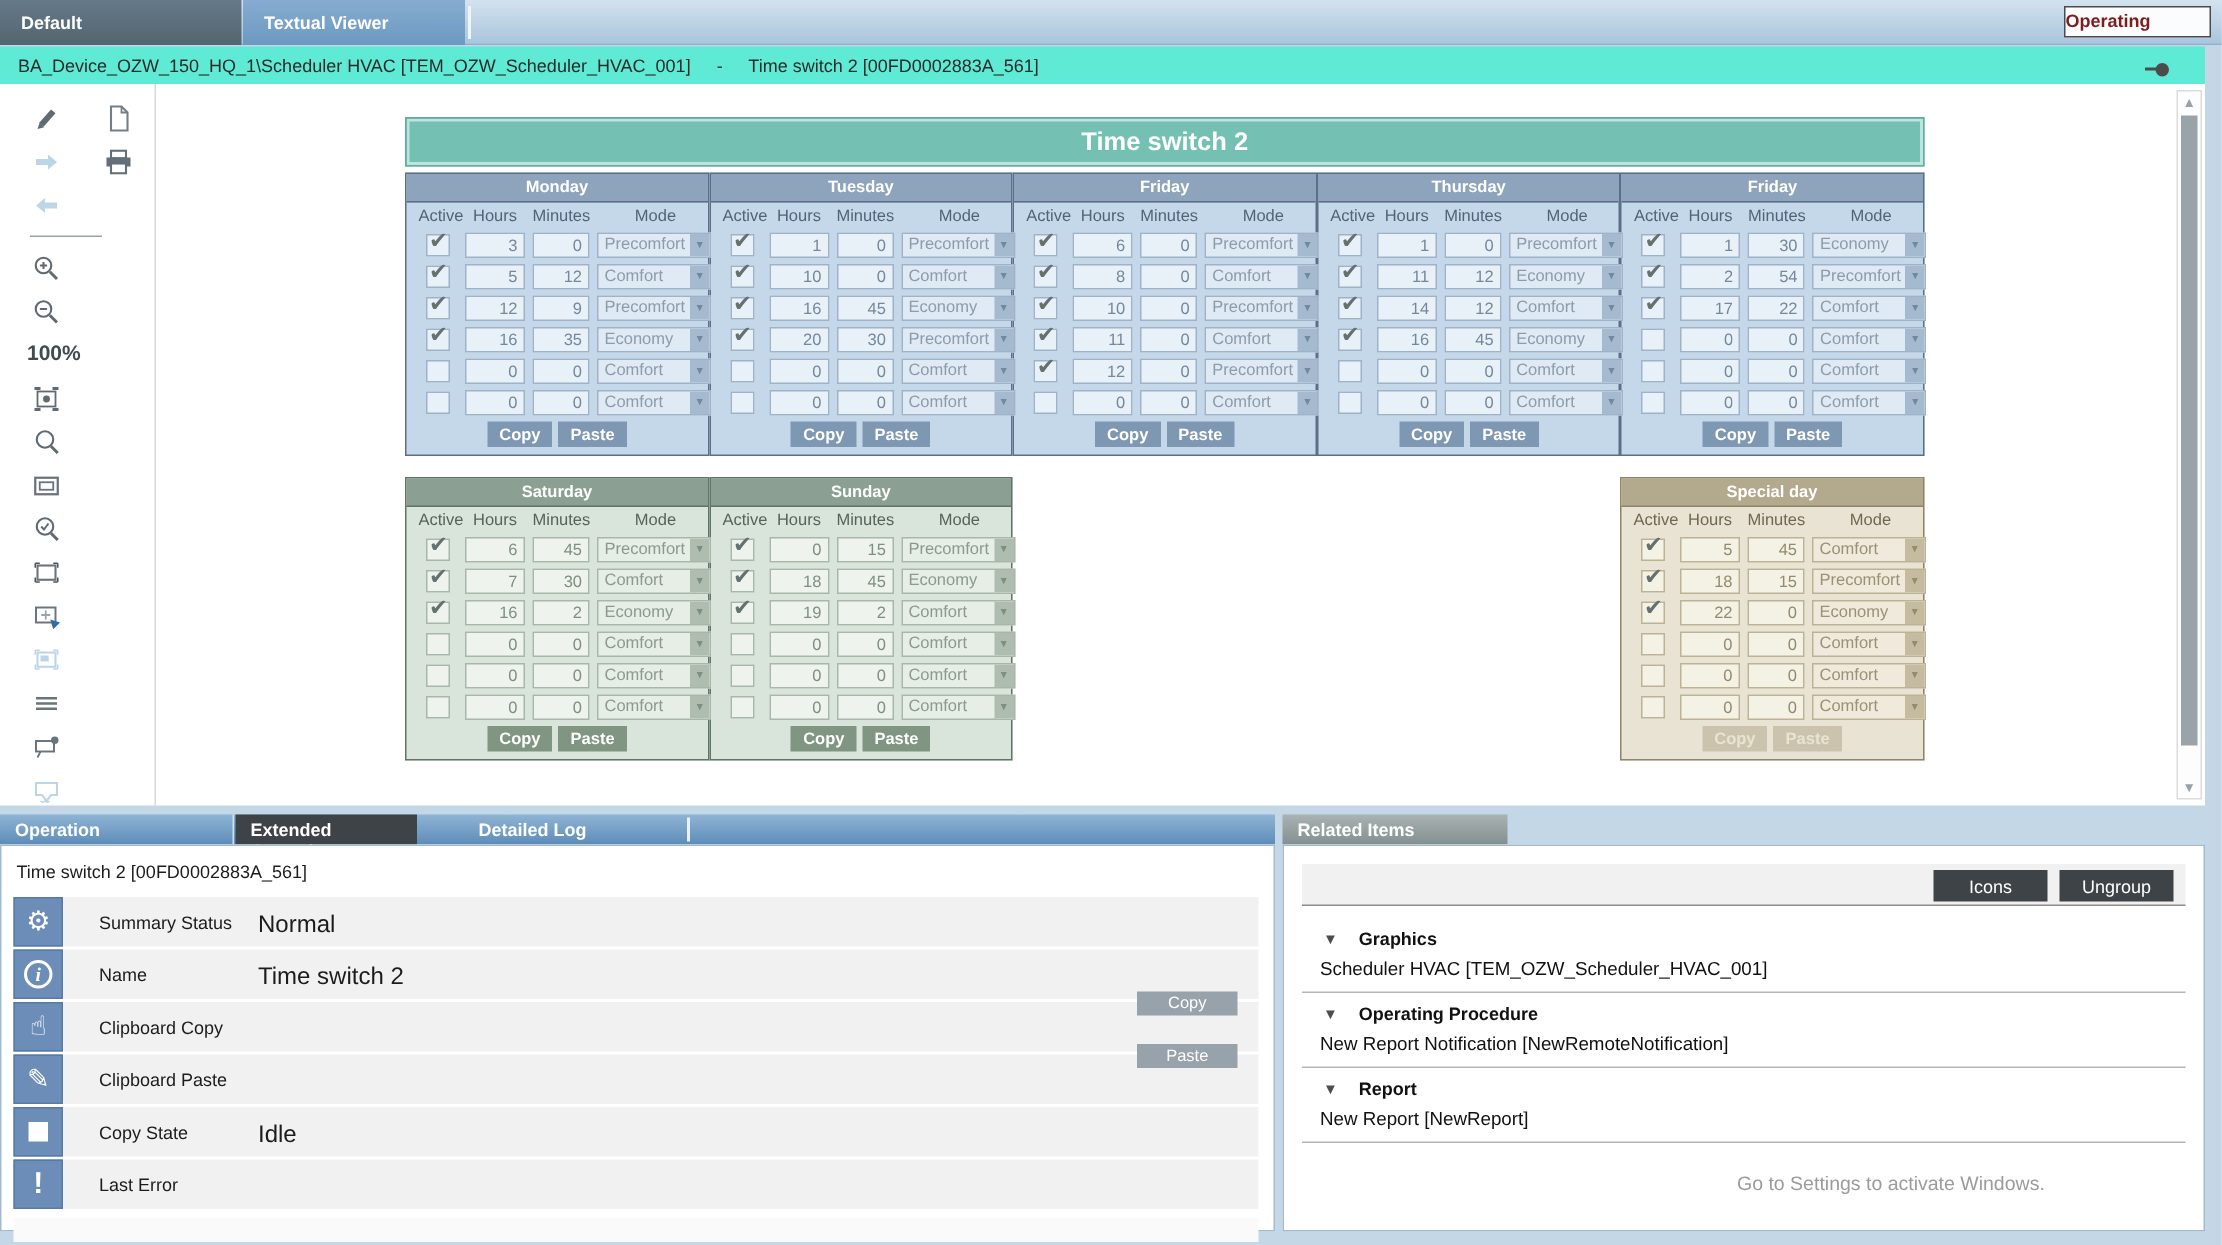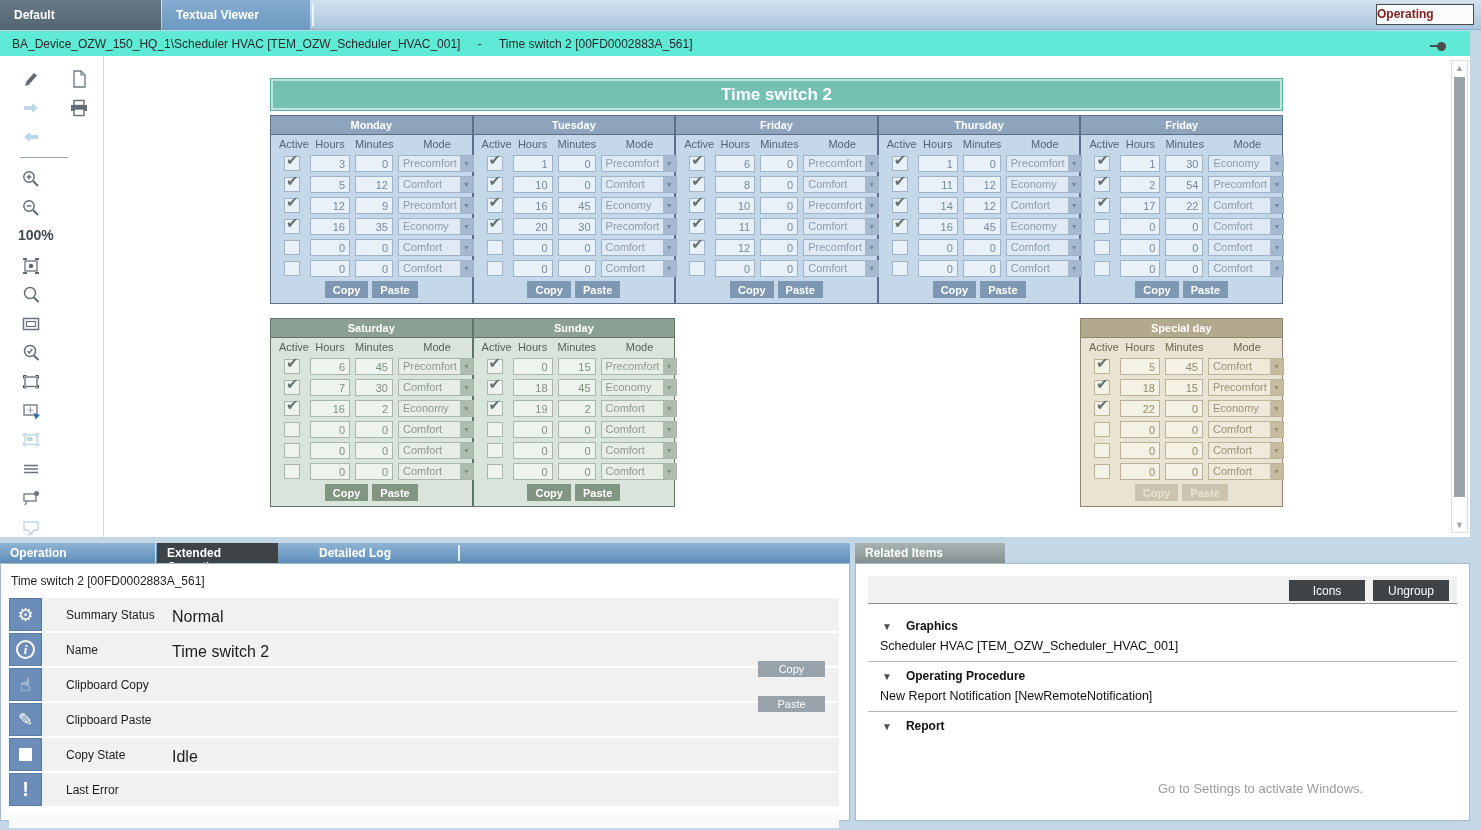--- a/index.html
+++ b/index.html
@@ -1045,19 +1045,20 @@
       <span class="ri-header-label">Operating Procedure</span>
     </div>
     <div class="ri-item">New Report Notification [NewRemoteNotification]</div>
   </div>
 
   <div>
     <div class="ri-section-header">
       <span class="ri-tri">▼</span>
       <span class="ri-header-label">Report</span>
     </div>
+    <div class="ri-item">New Report [NewReport]</div>
   </div>
 </div>
     <div id="watermark">
       <div id="wm-line2">Go to Settings to activate Windows.</div>
     </div>
   </div>
 </div>
 
 </body></html>

